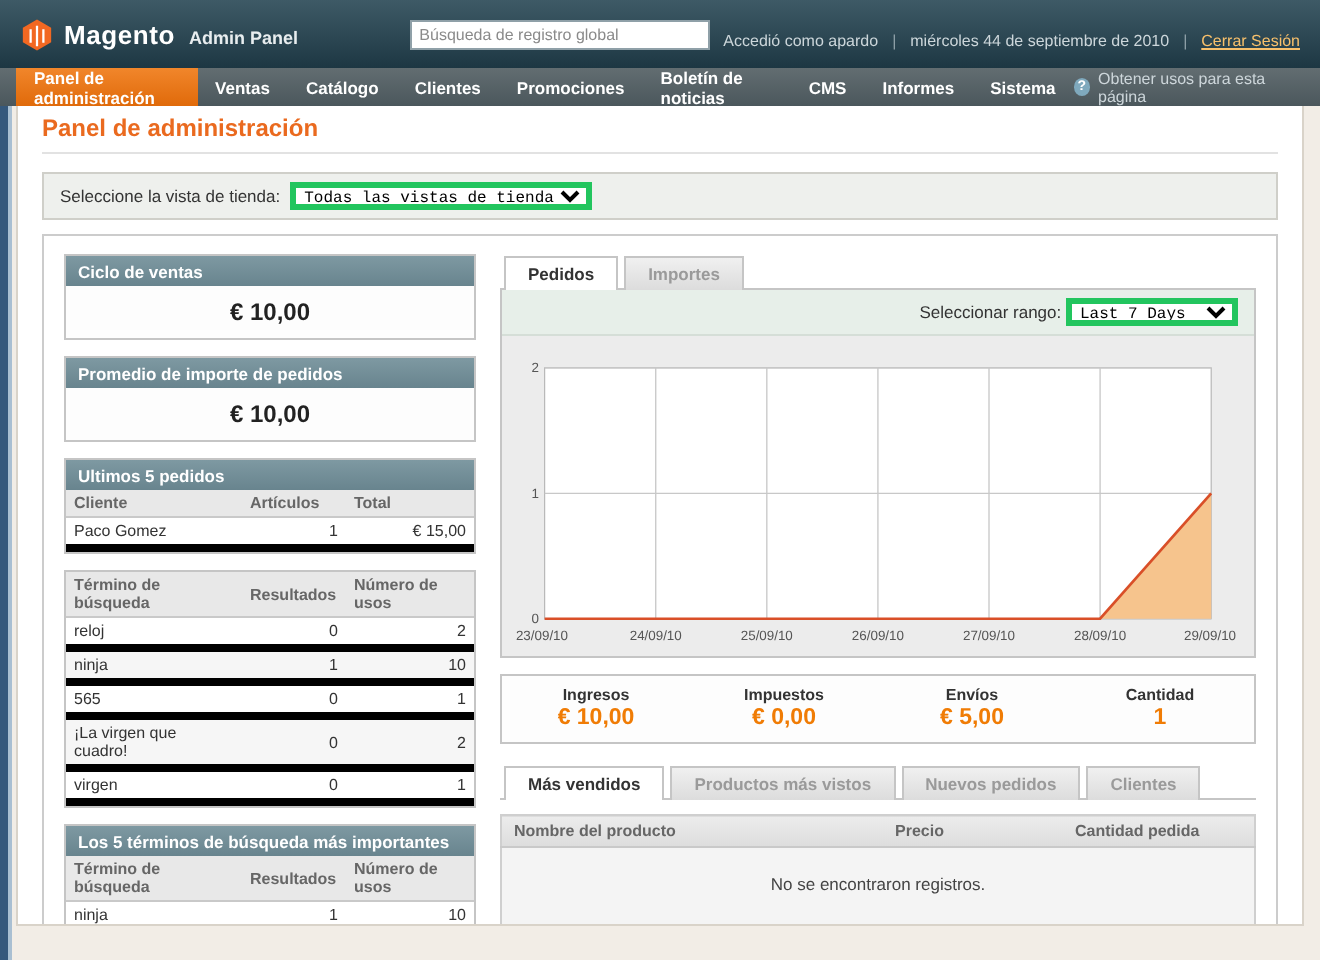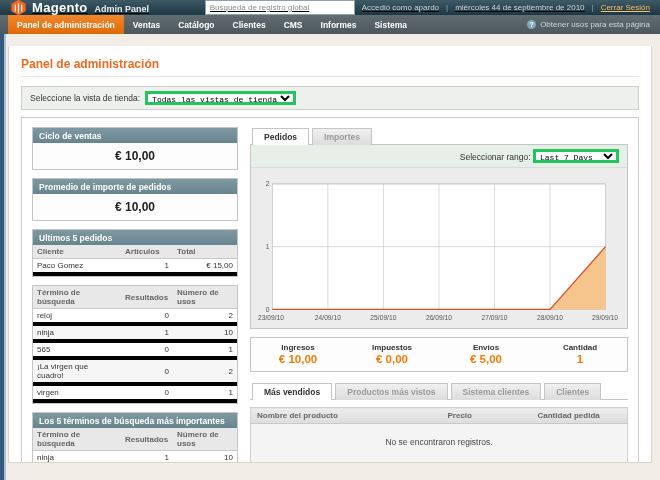--- a/index.html
+++ b/index.html
@@ -2,26 +2,26 @@
 <html><head>
 <meta charset="utf-8">
 <style>
   * { margin:0; padding:0; box-sizing:border-box; }
   html,body { width:660px; height:480px; }
   body { font-family:"Liberation Sans", sans-serif; background:#f2ede6; position:relative; overflow:hidden; }
 
   .left-strip { position:absolute; left:0; top:0; bottom:0; width:6px; background:#35587c; border-right:2px solid #a9bfd2; z-index:0; }
 
   
-  .topbar { position:relative; z-index:2; height:15px; background:linear-gradient(#3e5a66,#1d3743); display:flex; align-items:center; padding:0 10px;text-decoration:underline; }
+  .topbar { position:relative; z-index:2; height:34px; background:linear-gradient(#3e5a66,#1d3743); display:flex; align-items:center; padding:0 10px; }
   .logo { display:flex; align-items:center; gap:5px; }
   .logo svg { width:17px; height:17px; }
   .logo-text { color:#fff; font-size:13px; font-weight:bold; letter-spacing:.3px; }
   .logo-sub { color:#e8edef; font-size:9px; font-weight:bold; margin-left:2px; padding-top:3px; }
-  .topbar-right { margin-left:auto; display:flex; align-items:center; gap:7px; }
+  .topbar-right { margin-left:auto; display:flex; align-items:flex-end; gap:7px; }
   .global-search { width:150px; height:15px; font-size:8px; color:#8a8a8a; border:1px solid #8fa0a8; background:#fff; padding:1px 4px; font-family:"Liberation Sans",sans-serif; }
   .hdr-text { color:#ccd6da; font-size:8px; }
   .hdr-sep { color:#8fa0a8; font-size:8px; }
   .logout { color:#f8c06b; font-size:8px; text-decoration:underline; cursor:pointer; }
 
   
   .nav { position:relative; z-index:2; height:19px; background:linear-gradient(#626d71,#4b575c); display:flex; align-items:stretch; padding-left:8px; }
   .nav-item { color:#fff; font-size:8.5px; font-weight:bold; padding:0 9px; display:flex; align-items:center; cursor:pointer; }
   .nav-item.active { background:linear-gradient(#f1862b,#e06a0a); }
   .nav-help { margin-left:auto; display:flex; align-items:center; gap:4px; padding-right:10px; color:#cdd6da; font-size:8px; }
@@ -98,20 +98,22 @@
     <a class="logout">Cerrar Sesión</a>
   </div>
 </header>
 
 <nav class="nav">
   <div id="nav-items" style="display:flex;">
       <div class="nav-item active">Panel de administración</div>
       <div class="nav-item">Ventas</div>
       <div class="nav-item">Catálogo</div>
       <div class="nav-item">Clientes</div>
+      <div class="nav-item">Promociones</div>
+      <div class="nav-item">Boletín de noticias</div>
       <div class="nav-item">CMS</div>
       <div class="nav-item">Informes</div>
       <div class="nav-item">Sistema</div>
     </div>
   <div class="nav-help">
     <span class="help-icon">?</span>
     <span>Obtener usos para esta página</span>
   </div>
 </nav>
 
@@ -274,21 +276,21 @@
           </div>
           <div class="stat">
             <div class="stat-label">Cantidad</div>
             <div class="stat-value">1</div>
           </div>
         </div>
 
       <div class="tab-row bottom" id="bottom-tabs">
           <div class="tab active">Más vendidos</div>
           <div class="tab">Productos más vistos</div>
-          <div class="tab">Sistema clientes</div>
+          <div class="tab">Nuevos pedidos</div>
           <div class="tab">Clientes</div>
         </div>
       <table class="grid">
           <thead>
             <tr>
               <th>Nombre del producto</th>
               <th>Precio</th>
               <th>Cantidad pedida</th>
             </tr>
           </thead>

